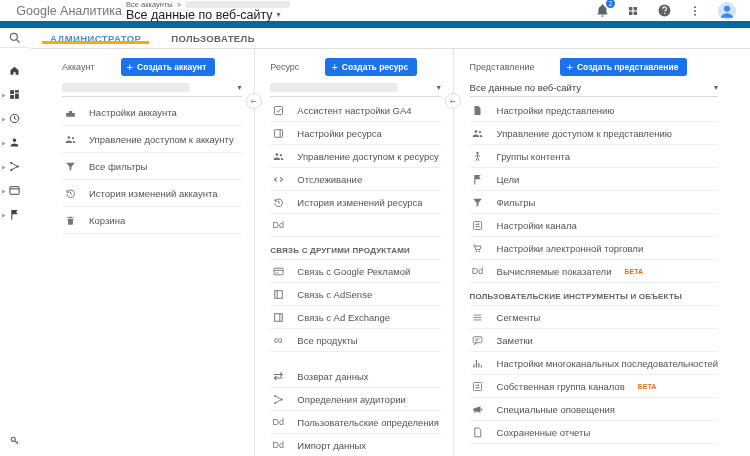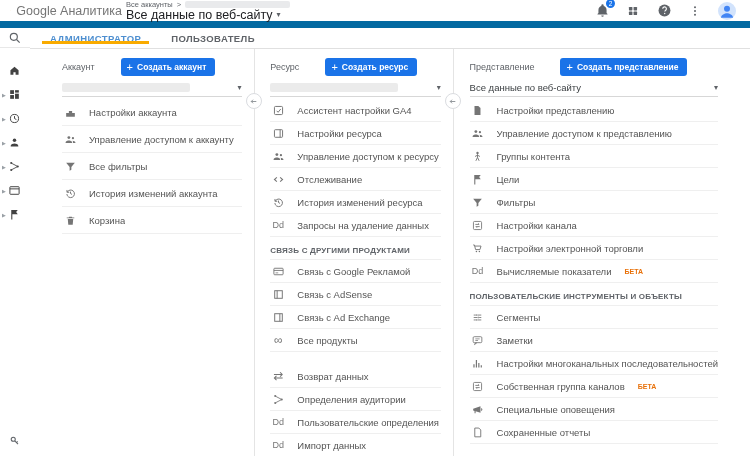--- a/index.html
+++ b/index.html
@@ -366,21 +366,20 @@
                 <path d="M12 8.5V12l2.8 1.7"></path>
               </g>
             </svg>
           </span>
           <span class="mi-label">История изменений ресурса</span>
         </div>
         <div class="menu-item">
           <span class="mi-icon">
             <span class="txtic">Dd</span>
           </span>
-          <span class="mi-label">Запросы на удаление данных</span>
         </div>
         <div class="section-head">СВЯЗЬ С ДРУГИМИ ПРОДУКТАМИ</div>
         <div class="menu-item">
           <span class="mi-icon">
             <svg viewBox="0 0 24 24">
               <g fill="none" stroke="currentColor" stroke-width="1.7">
                 <rect x="3.5" y="6" width="17" height="12" rx="1.5"></rect>
                 <path d="M3.5 10h17"></path>
                 <path d="M6.5 14.5h5" stroke-width="1.4"></path>
               </g>

